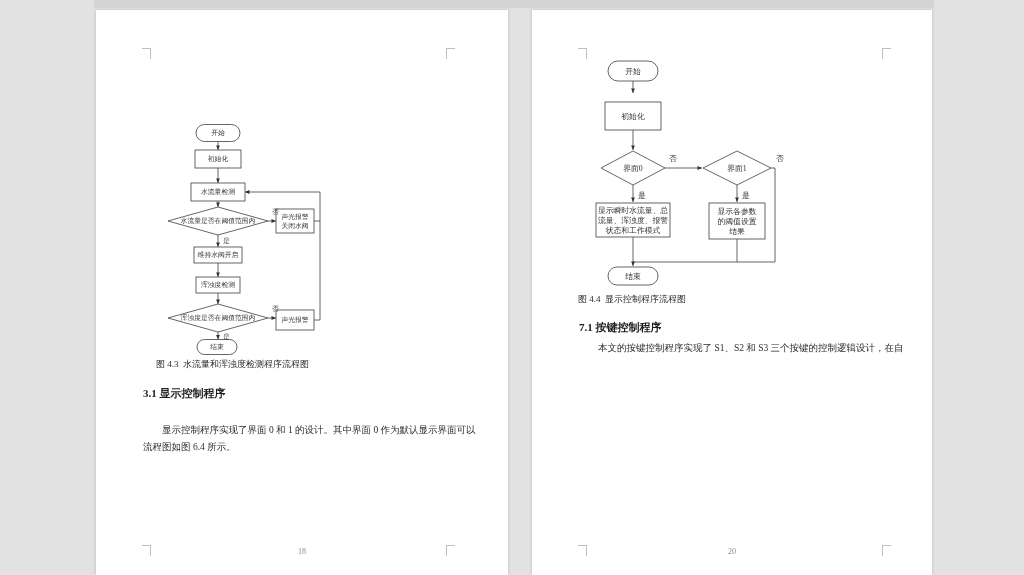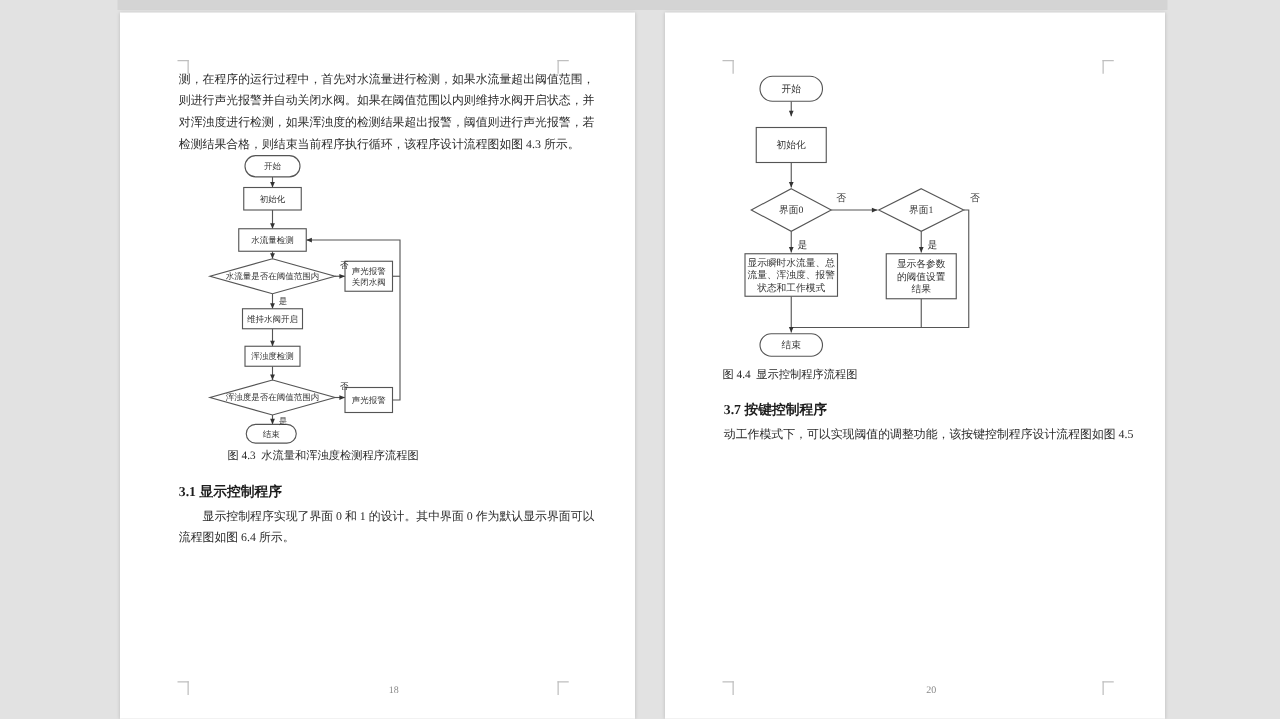--- a/index.html
+++ b/index.html
@@ -27,28 +27,28 @@
   .fc-left .node-text,.fc-left .fc-label{font-size:6.8px;}
   .fc-right .node-text,.fc-right .fc-label{font-size:7.8px;}
   .fc-label{fill:#333;}
   .para{position:absolute;left:47px;width:320px;color:#2b2b2b;}
   .para .line{white-space:pre;font-size:9.5px;line-height:17.4px;height:17.4px;overflow:visible;}
   .p-top{top:46px;}
   .sec-heading{
     position:absolute;left:47px;font-weight:bold;font-size:11px;color:#1d1d1d;white-space:pre;
   }
   .caption{position:absolute;font-size:9px;color:#2b2b2b;white-space:pre;}
-  .cap-left{left:86px;top:348px;}
+  .cap-left{left:60px;top:348px;}
   .cap-right{left:46px;top:283px;}
   .h-43{top:376px;}
-  .p-43{top:396px;}
+  .p-43{top:412px;}
   .h-44{top:310px;}
   .p-44{top:330px;}
   .page-num{
-    position:absolute;top:537px;left:13px;width:100%;text-align:center;
+    position:absolute;top:537px;left:0;width:100%;text-align:center;
     font-size:8px;color:#8a8a8a;
   }
   .mark{position:absolute;width:8px;height:10px;}
   .mark-tl{left:46px;top:38px;border-top:1px solid #bfbfbf;border-right:1px solid #bfbfbf;}
   .mark-tr{left:350px;top:38px;border-top:1px solid #bfbfbf;border-left:1px solid #bfbfbf;}
   .mark-bl{left:46px;top:535px;border-top:1px solid #bfbfbf;border-right:1px solid #bfbfbf;}
   .mark-br{left:350px;top:535px;border-top:1px solid #bfbfbf;border-left:1px solid #bfbfbf;}
 </style>
 </head>
 <body>
@@ -102,26 +102,20 @@
       <rect x="180" y="300" width="38" height="20" rx="0" ry="0" class="node-shape"></rect>
       <text x="199" text-anchor="middle" class="node-text"><tspan x="199" y="312.38">声光报警</tspan></text>
       <rect x="101" y="329.5" width="40" height="15" rx="7.5" ry="7.5" class="node-shape"></rect>
       <text x="121" text-anchor="middle" class="node-text"><tspan x="121" y="339.38">结束</tspan></text>
       <text x="176" y="204" class="fc-label">否</text>
       <text x="127" y="233" class="fc-label">是</text>
       <text x="176" y="301" class="fc-label">否</text>
       <text x="127" y="329" class="fc-label">是</text>
     </svg>
 
-  <div class="para p-top">
-      <div class="line">测，在程序的运行过程中，首先对水流量进行检测，如果水流量超出阈值范围，</div>
-      <div class="line">则进行声光报警并自动关闭水阀。如果在阈值范围以内则维持水阀开启状态，并</div>
-      <div class="line">对浑浊度进行检测，如果浑浊度的检测结果超出报警，阈值则进行声光报警，若</div>
-      <div class="line">检测结果合格，则结束当前程序执行循环，该程序设计流程图如图 4.3 所示。</div>
-    </div>
 
   <div class="caption cap-left">图 4.3  水流量和浑浊度检测程序流程图</div>
 
   <div class="sec-heading h-43">3.1 显示控制程序</div>
 
   <div class="para p-43">
       <div class="line">　　显示控制程序实现了界面 0 和 1 的设计。其中界面 0 作为默认显示界面可以</div>
       <div class="line">流程图如图 6.4 所示。</div>
     </div>
 
@@ -164,20 +158,20 @@
       <rect x="76" y="257" width="50" height="18" rx="9" ry="9" class="node-shape"></rect>
       <text x="101" text-anchor="middle" class="node-text"><tspan x="101" y="268.73">结束</tspan></text>
       <text x="137" y="151" class="fc-label">否</text>
       <text x="244" y="151" class="fc-label">否</text>
       <text x="106" y="188" class="fc-label">是</text>
       <text x="210" y="188" class="fc-label">是</text>
     </svg>
 
   <div class="caption cap-right">图 4.4  显示控制程序流程图</div>
 
-  <div class="sec-heading h-44">3.7 按键控制程序</div>
+  <div class="sec-heading h-44">7.1 按键控制程序</div>
 
   <div class="para p-44">
-      <div class="line">动工作模式下，可以实现阈值的调整功能，该按键控制程序设计流程图如图 4.5</div>
+      <div class="line">　　本文的按键控制程序实现了 S1、S2 和 S3 三个按键的控制逻辑设计，在自</div>
     </div>
 
   <div class="page-num">20</div>
 </div>
 
 </body></html>

